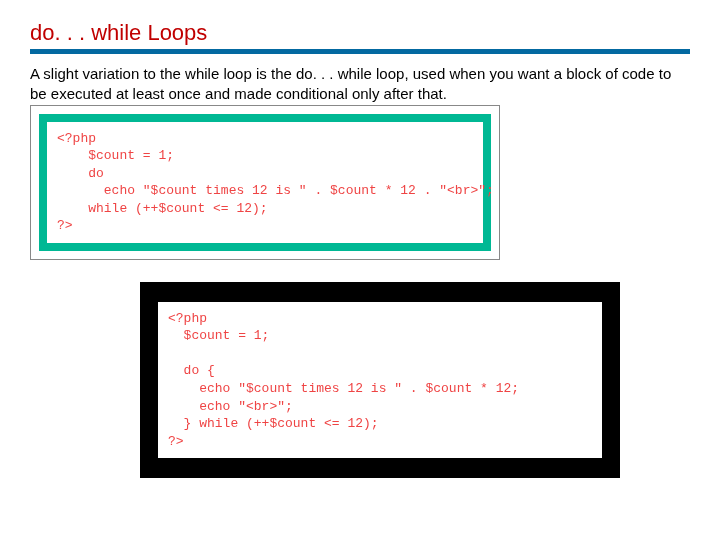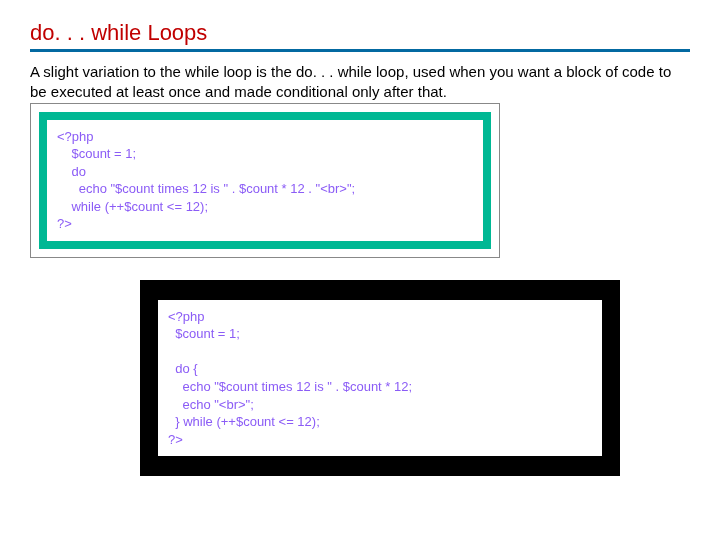--- a/index.html
+++ b/index.html
@@ -11,21 +11,21 @@
       width: 720px;
       height: 540px;
       background: #ffffff;
       font-family: Arial, Helvetica, sans-serif;
       padding: 20px 30px;
     }
     .heading {
       color: #c00000;
       font-size: 22px;
       font-weight: normal;
-      border-bottom: 3px solid #0369a1;
+      border-bottom: 5px solid #0369a1;
       padding-bottom: 3px;
       margin-bottom: 10px;
       display: inline-block;
       width: 100%;
     }
     .description {
       color: #000;
       font-size: 15px;
       line-height: 1.35;
     }
@@ -45,23 +45,23 @@
       margin-left: 110px;
       width: 480px;
       background: #000;
       padding: 20px 18px;
     }
     .code-block-2-inner {
       background: #fff;
       padding: 8px 10px;
     }
     .code {
-      font-family: Liberation Sans, sans-serif;
+      font-family: Liberation Mono, monospace;
       font-size: 13px;
-      color: #8b5cf6;
+      color: #ef4444;
       white-space: pre;
       line-height: 1.35;
     }
   </style>
 </head>
 <body>
 
 
 
 <h1 class="heading">do. . . while Loops</h1>

